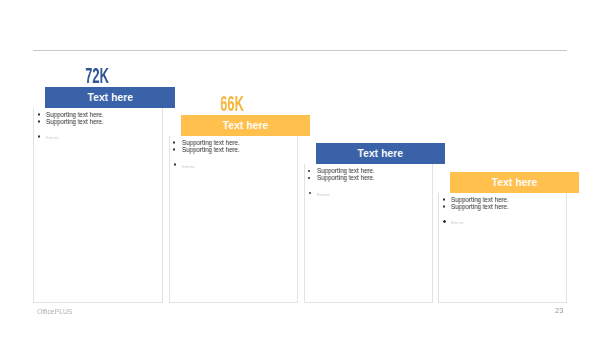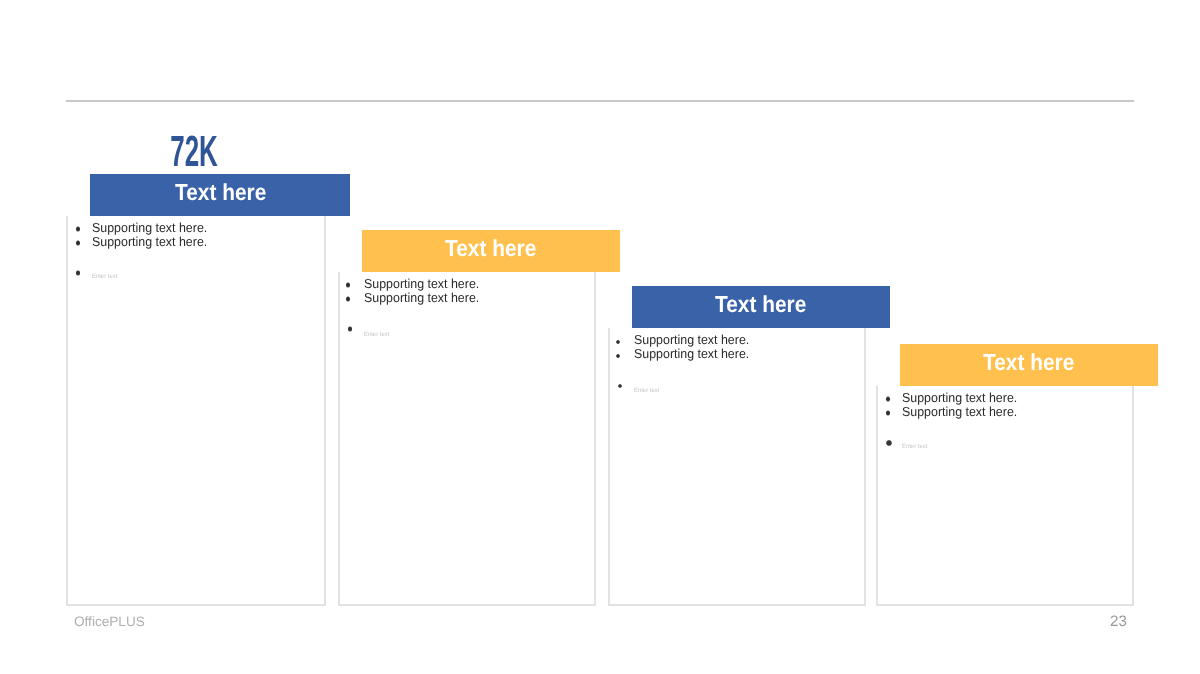--- a/index.html
+++ b/index.html
@@ -75,20 +75,23 @@
           <span class="txt">Supporting text here.</span>
         </div>
         <div class="bl note-row">
           <span class="dot"></span>
           <span class="txt">Enter text</span>
         </div>
       </div>
     </div>
   </div>
 
+  <div class="kpi" style="left: 167.9px; width: 129px; top: 93.2px; color: rgb(242, 183, 60);">
+    <span>66K</span>
+  </div>
   <div class="card" style="left: 168.6px; top: 114.7px; width: 129px; height: 188.6px;">
     <div class="card-hdr" style="background: rgb(255, 192, 77);">
       <span class="card-hdr-text">Text here</span>
     </div>
     <div class="card-body" style="top: 21px; height: 167.6px;">
       <div class="bullets">
         <div class="bl">
           <span class="dot"></span>
           <span class="txt">Supporting text here.</span>
         </div>

